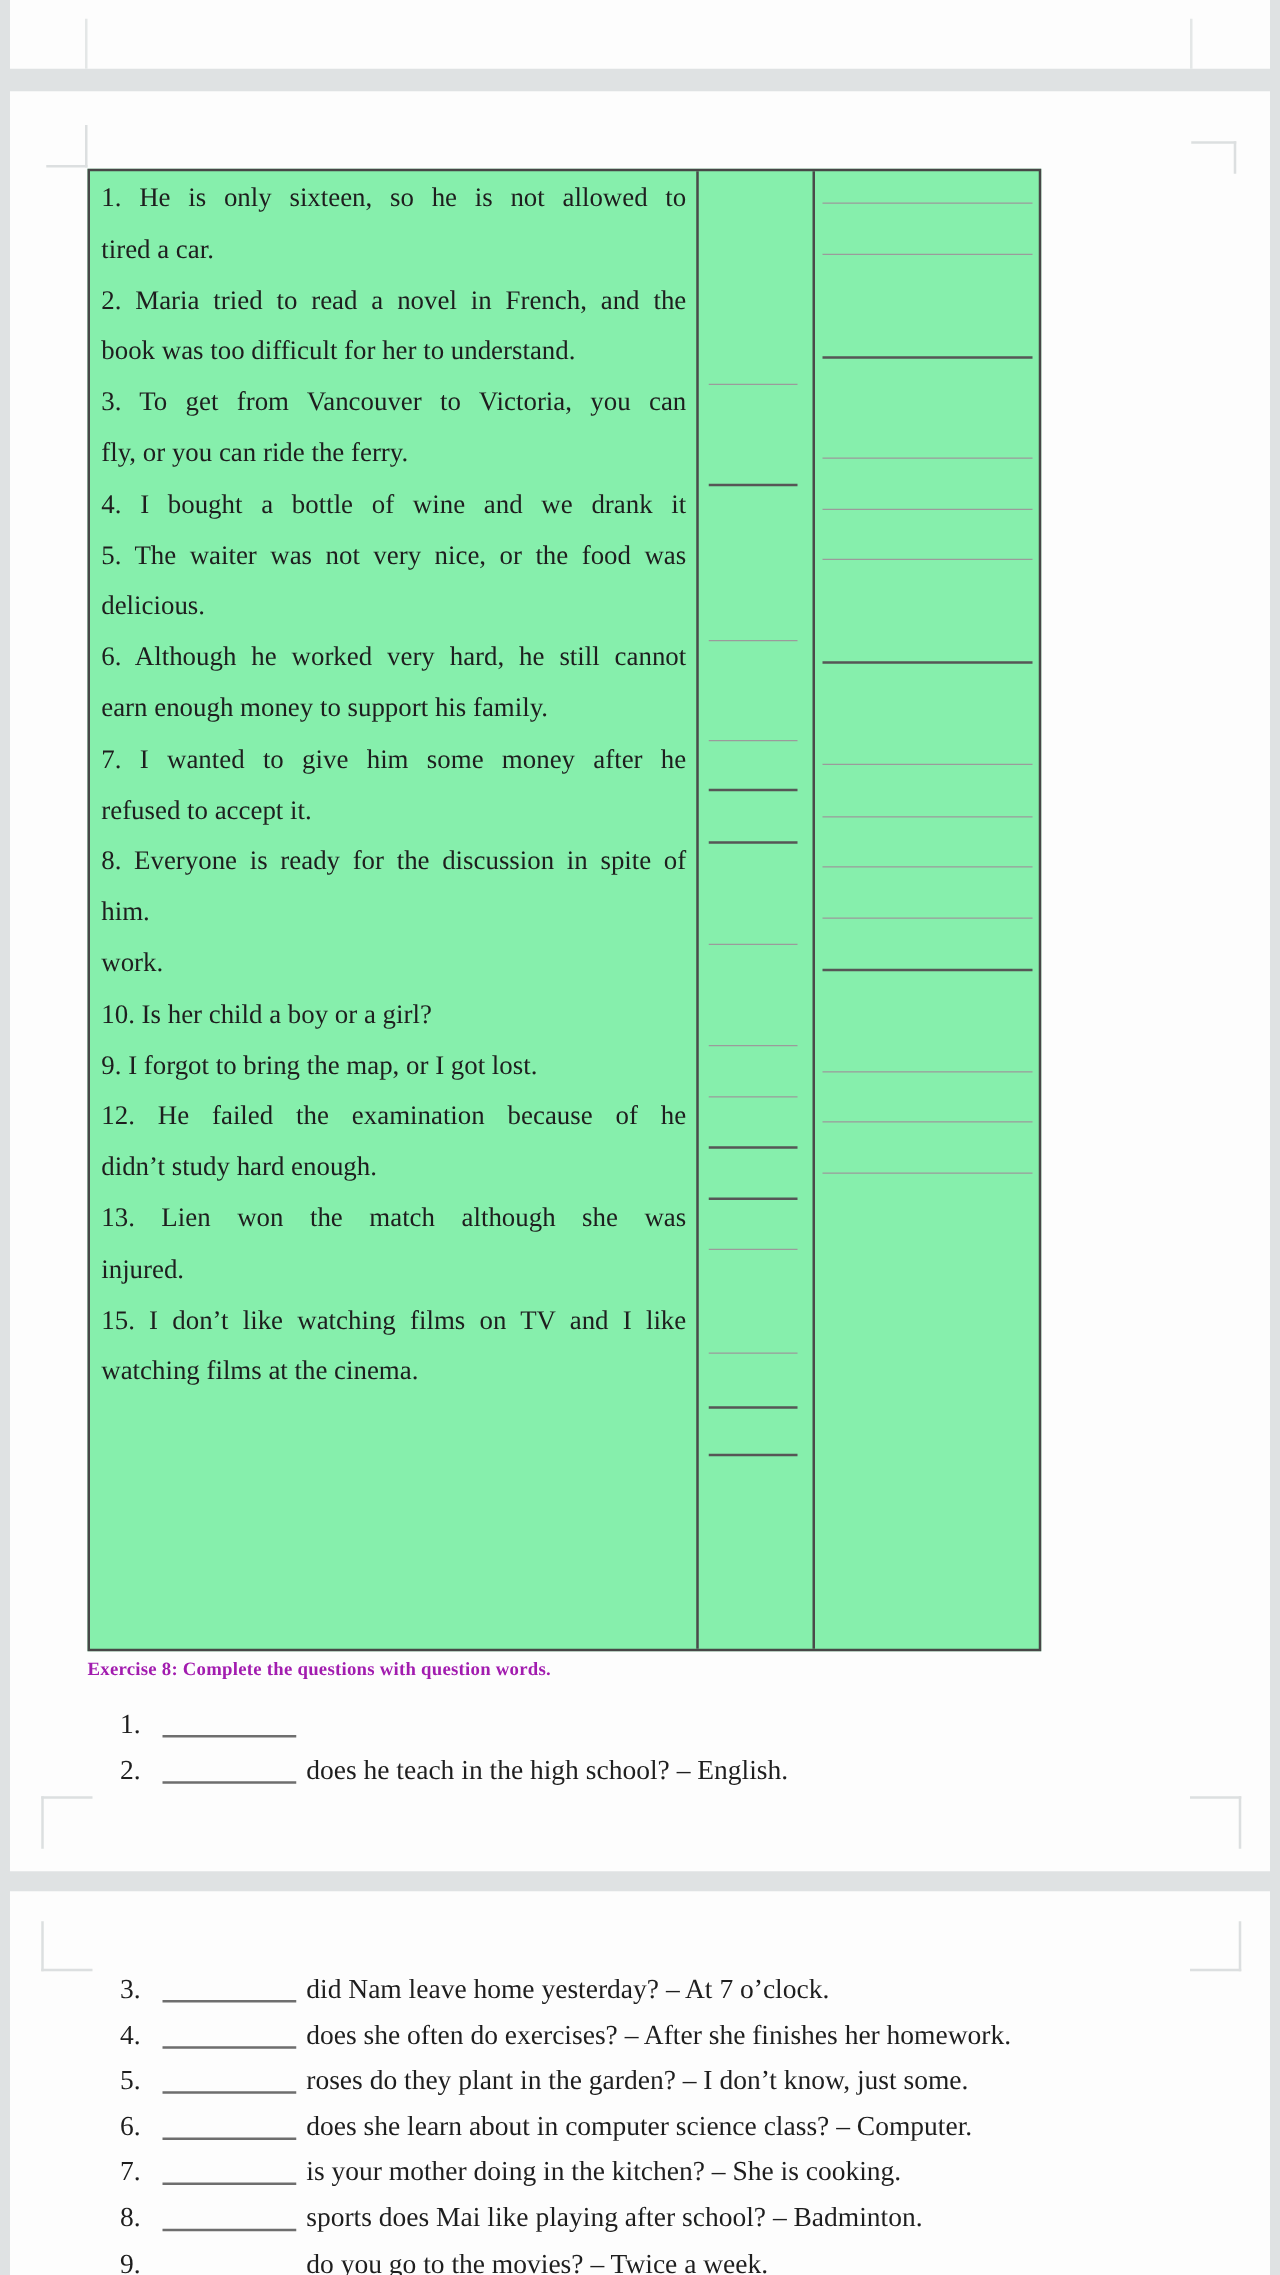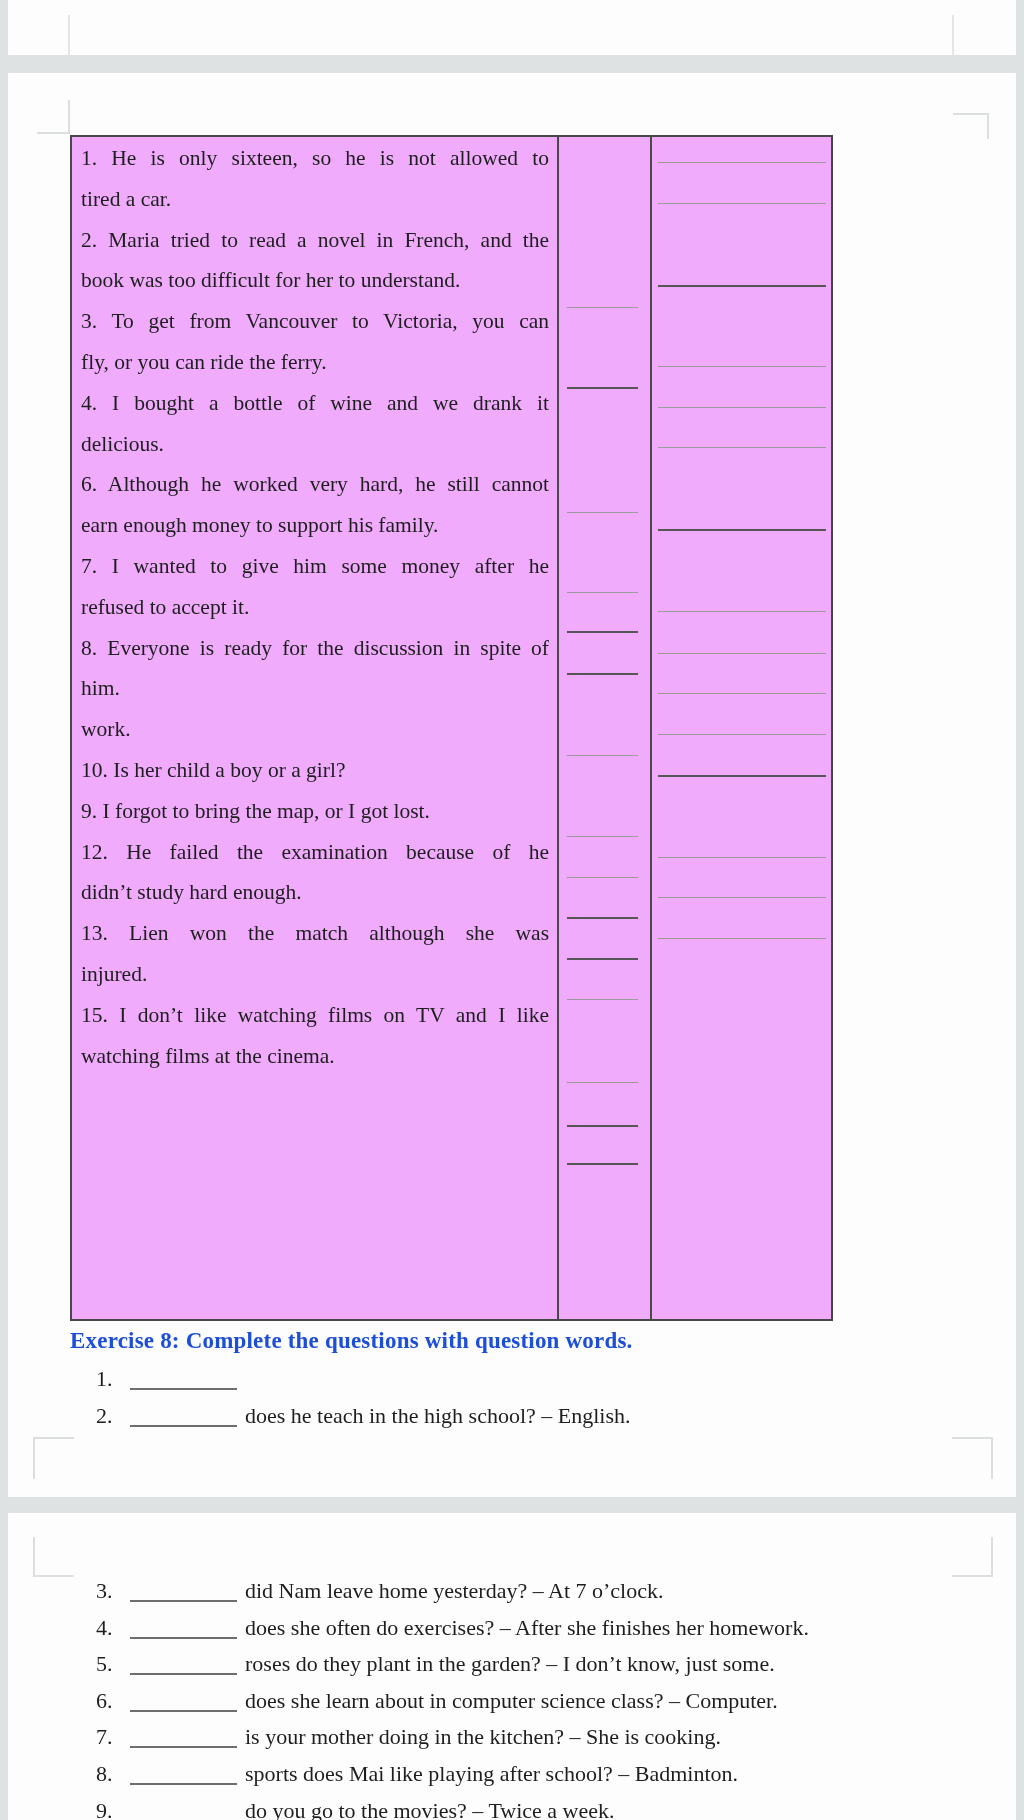--- a/index.html
+++ b/index.html
@@ -17,39 +17,39 @@
   #page-main{top:73px;height:1424px;}
   #page-next{top:1513px;height:307px;}
 
   
   .edge-mark{position:absolute;width:2px;background:#e4e7e7;}
   .corner{position:absolute;border:0 solid #dcdfe0;}
 
   
   #sentence-table{
     position:absolute;left:62px;top:62px;width:763px;height:1186px;
-    border:2px solid #474747;box-sizing:border-box;background:#f0abfc;
+    border:2px solid #474747;box-sizing:border-box;background:#86efac;
   }
   .vline{position:absolute;top:0;bottom:0;width:1.5px;background:#4a4a4a;}
   #tbl-col1{
     position:absolute;left:0;top:0;width:485px;height:100%;
     padding:1px 8px 0 9px;box-sizing:border-box;
   }
   .tline{
     text-align:justify;text-align-last:justify;
     line-height:40.8px;font-size:21.5px;white-space:normal;
   }
   .tline.last{text-align-last:left;}
   .blank{position:absolute;height:0;border-top:1.5px solid #9b9b9b;}
   .blank.dark{border-top-width:2px;border-top-color:#565656;}
 
   
   #ex8-heading{
     position:absolute;left:62px;top:1255px;
-    font-size:23px;font-weight:bold;letter-spacing:0.2px;color:#1d4ed8;
+    font-size:15px;font-weight:bold;letter-spacing:0.2px;color:#a21caf;
   }
   .ex-row{position:absolute;left:0;width:1000px;height:30px;font-size:22px;line-height:28px;}
   .ex-num{position:absolute;left:88px;top:0;}
   .ex-blank{position:absolute;left:122px;top:23px;width:107px;height:0;border-top:2px solid #6e6e6e;}
   .ex-text{position:absolute;left:237px;top:0;white-space:nowrap;}
 </style>
 </head>
 <body>
 
 <div class="page" id="page-prev">
@@ -76,20 +76,21 @@
           <div class="tline last">book was too difficult for her to understand.</div>
         </div>
         <div>
           <div class="tline">3. To get from Vancouver to Victoria, you can</div>
           <div class="tline last">fly, or you can ride the ferry.</div>
         </div>
         <div>
           <div class="tline">4. I bought a bottle of wine and we drank it</div>
         </div>
         <div>
+          <div class="tline">5. The waiter was not very nice, or the food was</div>
           <div class="tline last">delicious.</div>
         </div>
         <div>
           <div class="tline">6. Although he worked very hard, he still cannot</div>
           <div class="tline last">earn enough money to support his family.</div>
         </div>
         <div>
           <div class="tline">7. I wanted to give him some money after he</div>
           <div class="tline last">refused to accept it.</div>
         </div>

